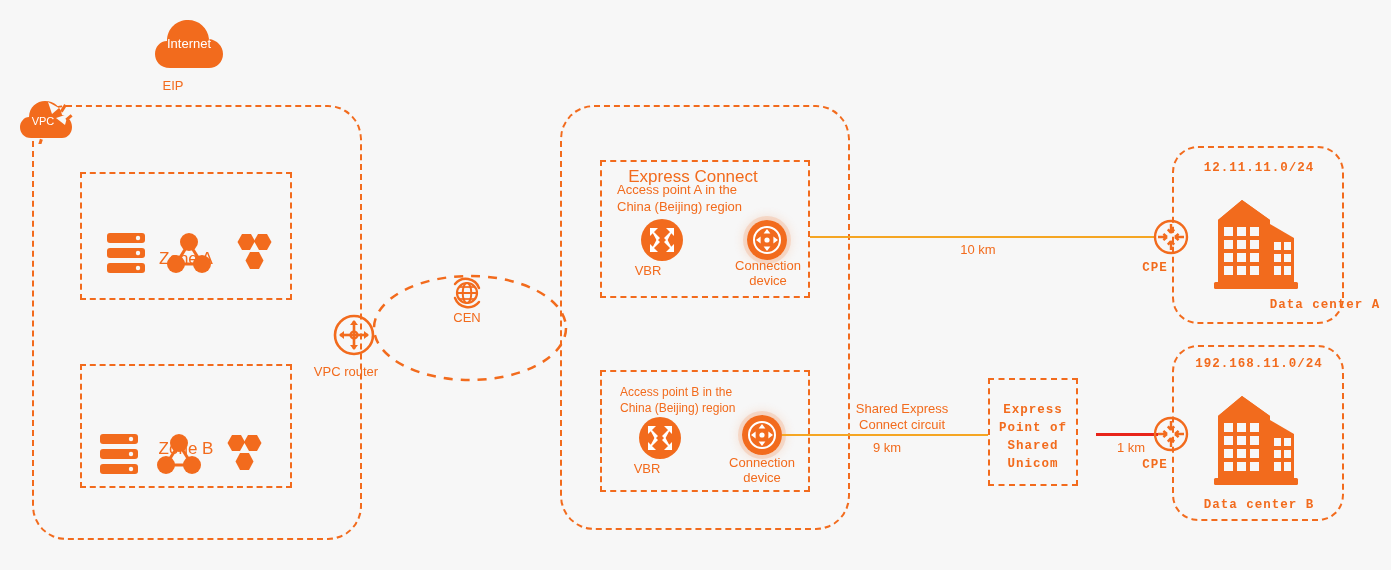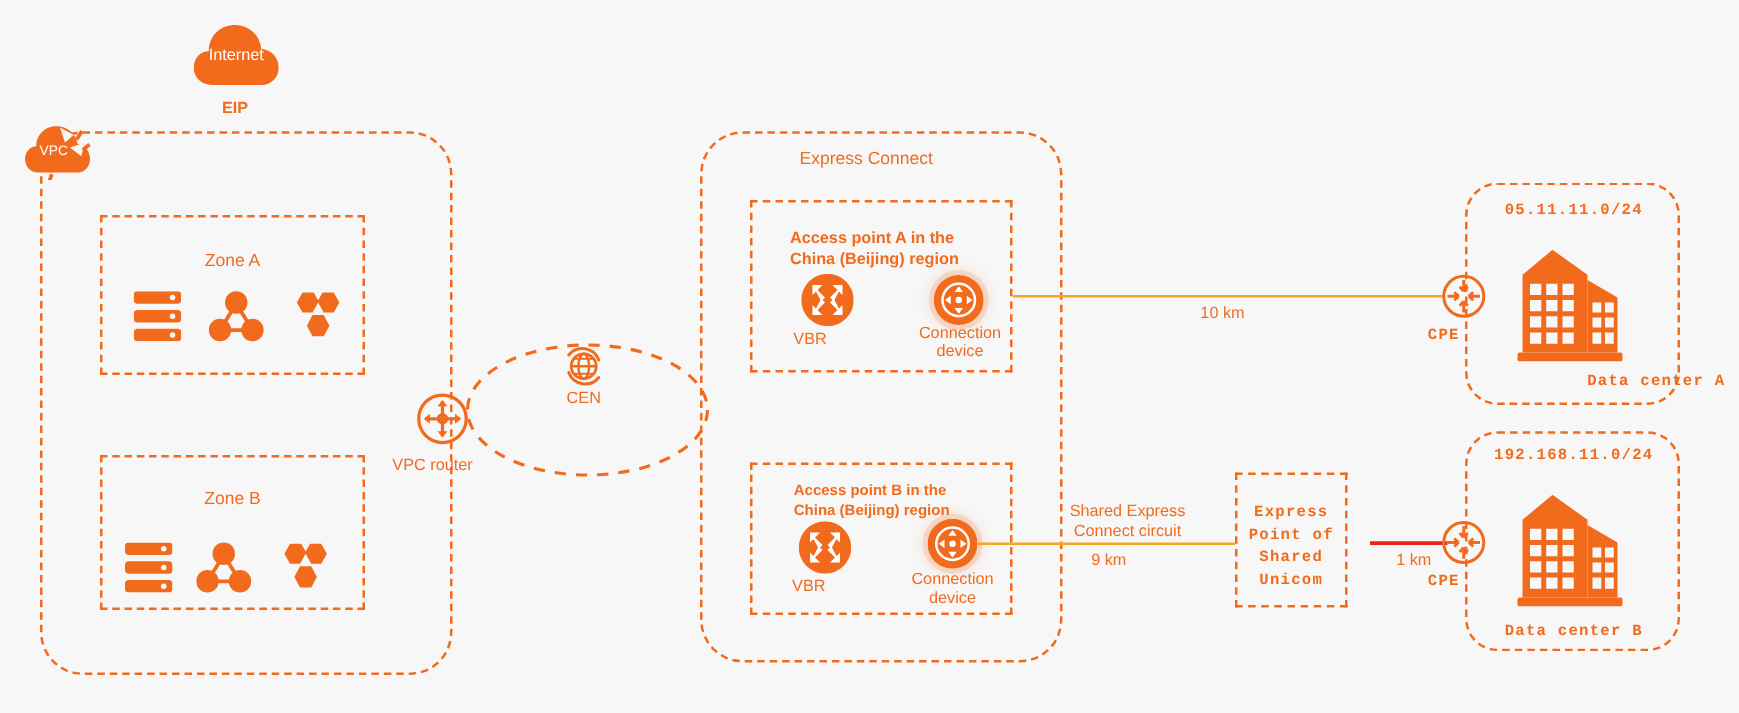--- a/index.html
+++ b/index.html
@@ -34,28 +34,28 @@
     position: absolute;
     color: #F26B1D;
     font-size: 13px;
     white-space: nowrap;
     line-height: 1.25;
   }
   .lbl-center {
     text-align: center;
     transform: translateX(-50%);
   }
-  .lbl-bold { font-weight: bold; margin-left: 15px; }
+  .lbl-bold { font-weight: normal; }
   .lbl-mono {
     font-family: "Liberation Mono", monospace;
     letter-spacing: 1px;
     font-weight: bold;
     font-size: 12.5px;
   }
-  .lbl-14 { font-size: 14px; }
+  .lbl-14 { font-size: 17px; margin-top: 48px; }
   .lbl-13 { font-size: 13px; }
   .lbl-12 { font-size: 12px; }
 
   
   .line-h {
     position: absolute;
     height: 2px;
     background: #F5A623;
   }
   .line-red {
@@ -297,21 +297,21 @@
       <circle cx="18" cy="18" r="16" fill="none" stroke="#F26B1D" stroke-width="2.4"></circle>
       <path d="M18 5 v9 M18 14 l-3.2 -3.6 M18 14 l3.2 -3.6" stroke="#F26B1D" stroke-width="2.4" fill="none"></path>
       <path d="M18 31 v-9 M18 22 l-3.2 3.6 M18 22 l3.2 3.6" stroke="#F26B1D" stroke-width="2.4" fill="none"></path>
       <path d="M5 18 h9 M14 18 l-3.6 -3.2 M14 18 l-3.6 3.2" stroke="#F26B1D" stroke-width="2.4" fill="none"></path>
       <path d="M31 18 h-9 M22 18 l3.6 -3.2 M22 18 l3.6 3.2" stroke="#F26B1D" stroke-width="2.4" fill="none"></path>
     </svg>
   </div>
   <div class="lbl lbl-center lbl-mono" style="left:1155px; top:458px;">CPE</div>
 
   <div class="dashed-box rounded-md" style="left:1172px; top:146px; width:172px; height:178px;"></div>
-  <div class="lbl lbl-center lbl-mono" style="left:1259px; top:161px;">05.11.11.0/24</div>
+  <div class="lbl lbl-center lbl-mono" style="left:1259px; top:161px;">12.11.11.0/24</div>
 
   <div class="icon-wrap" style="left:1212px; top:182px;">
     <svg width="92" height="110" viewBox="0 0 92 110">
       <path d="M30 18 L6 38 L6 100 L58 100 L58 38 Z" fill="#F26B1D"></path>
       <path d="M58 42 L58 100 L82 100 L82 56 Z" fill="#F26B1D"></path>
       <rect x="2" y="100" width="84" height="7" rx="1.5" fill="#F26B1D"></rect>
       <g fill="#f7f7f7">
         <rect x="12" y="45" width="9" height="9"></rect>
           <rect x="25" y="45" width="9" height="9"></rect>
         <rect x="38" y="45" width="9" height="9"></rect>

